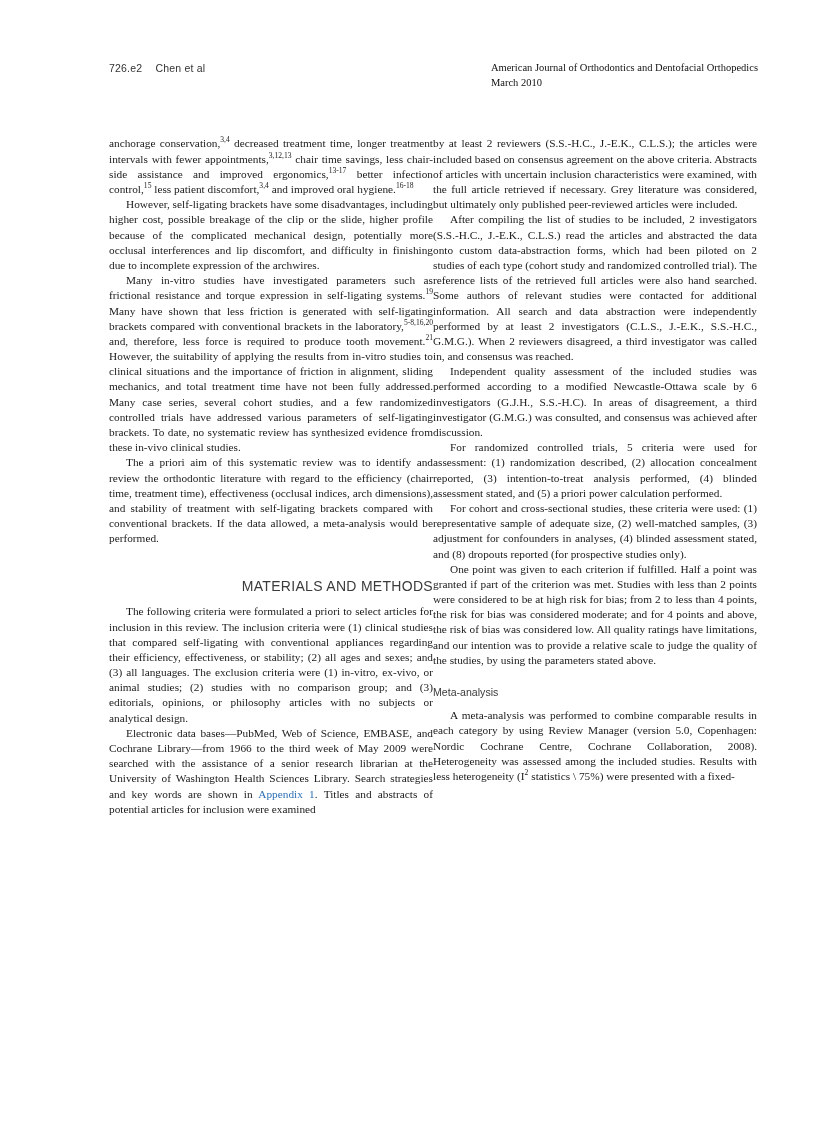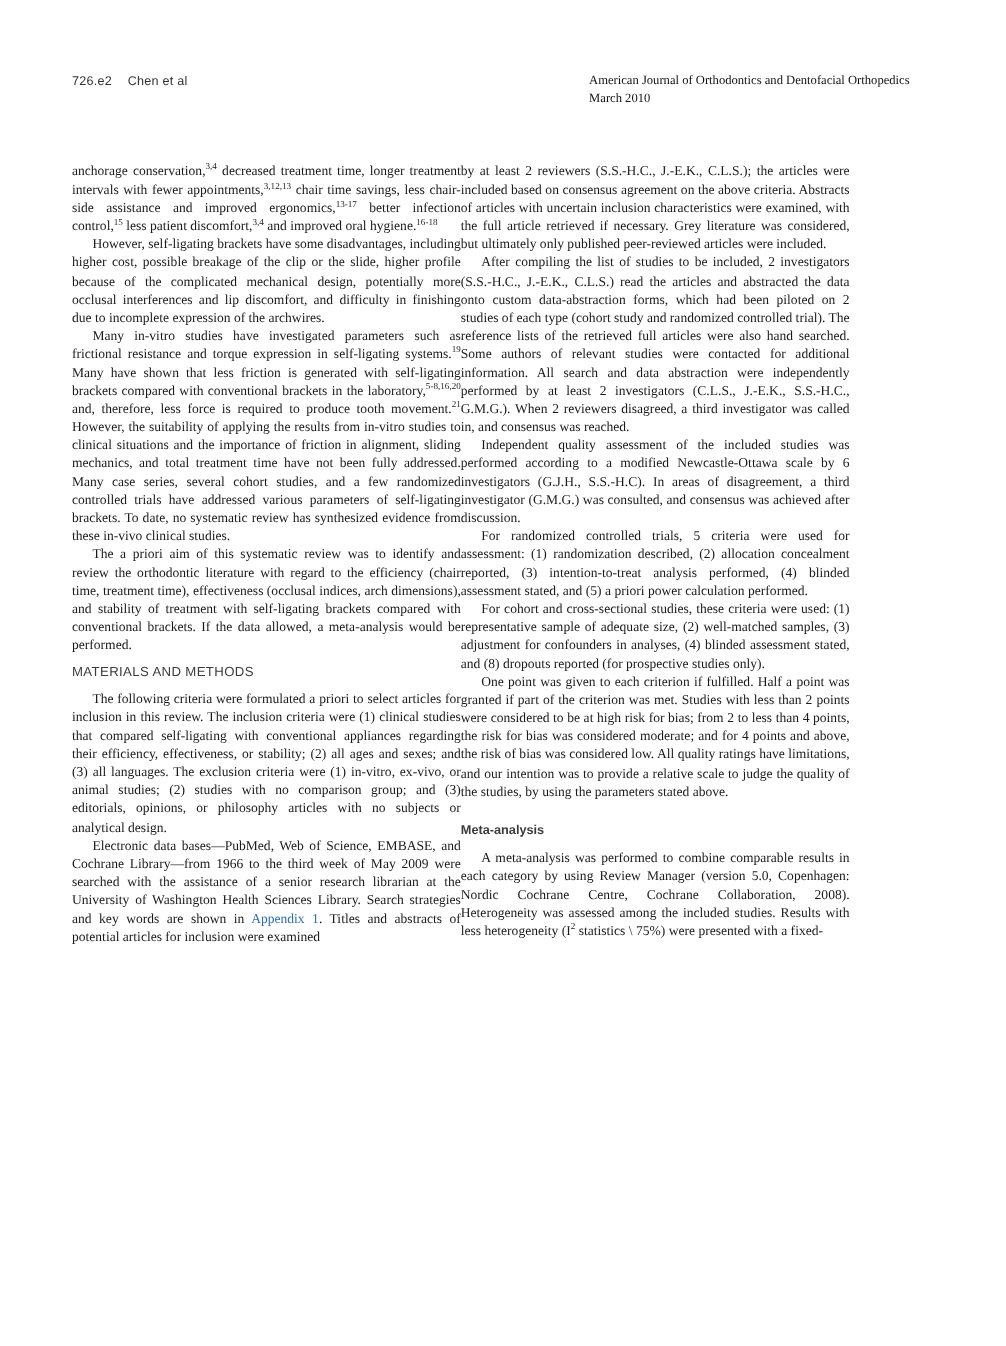--- a/index.html
+++ b/index.html
@@ -8,21 +8,21 @@
     width: 838px;
     height: 1122px;
     background: #ffffff;
     font-family: "Liberation Serif", serif;
     color: #1a1a1a;
   }
   .page {
     position: relative;
     width: 838px;
     height: 1122px;
-    padding: 60px 80px 40px 60px;
+    padding: 60px 80px 40px 109px;
   }
   
   .header {
     display: flex;
     justify-content: space-between;
     align-items: flex-start;
     margin-bottom: 46px;
   }
   .header-left {
     font-family: "Liberation Sans", sans-serif;
@@ -51,36 +51,36 @@
     text-justify: inter-word;
     hyphens: auto;
   }
   .col p {
     margin: 0;
     text-indent: 17px;
   }
   .col p.noindent { text-indent: 0; }
   .section-head {
     font-family: "Liberation Sans", sans-serif;
-    font-size: 11px;
+    font-size: 14px;
     color: #3b3b3b;
     letter-spacing: 0.3px;
-    margin: 6px 0 9px 0;
+    margin: 30px 0 9px 0;
     text-indent: 0;
-    text-align: left;
+    text-align: right;
     font-weight: normal;
   }
   .sub-head {
     font-family: "Liberation Sans", sans-serif;
     font-size: 10.6px;
     color: #3b3b3b;
     margin: 17px 0 9px 0;
     text-indent: 0;
     text-align: left;
-    font-weight: bold;
+    font-weight: normal;
   }
   sup {
     font-size: 7.6px;
     line-height: 0;
     vertical-align: super;
   }
   a.link {
     color: #2d6fb5;
     text-decoration: none;
   }

